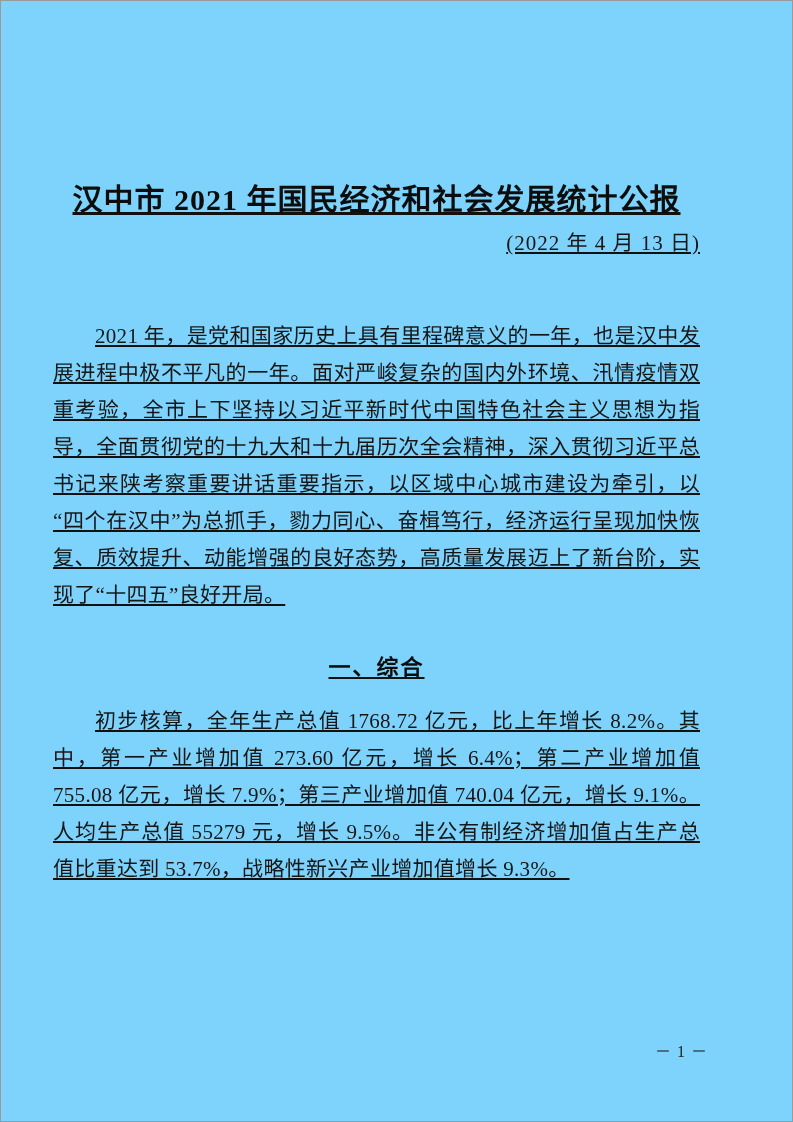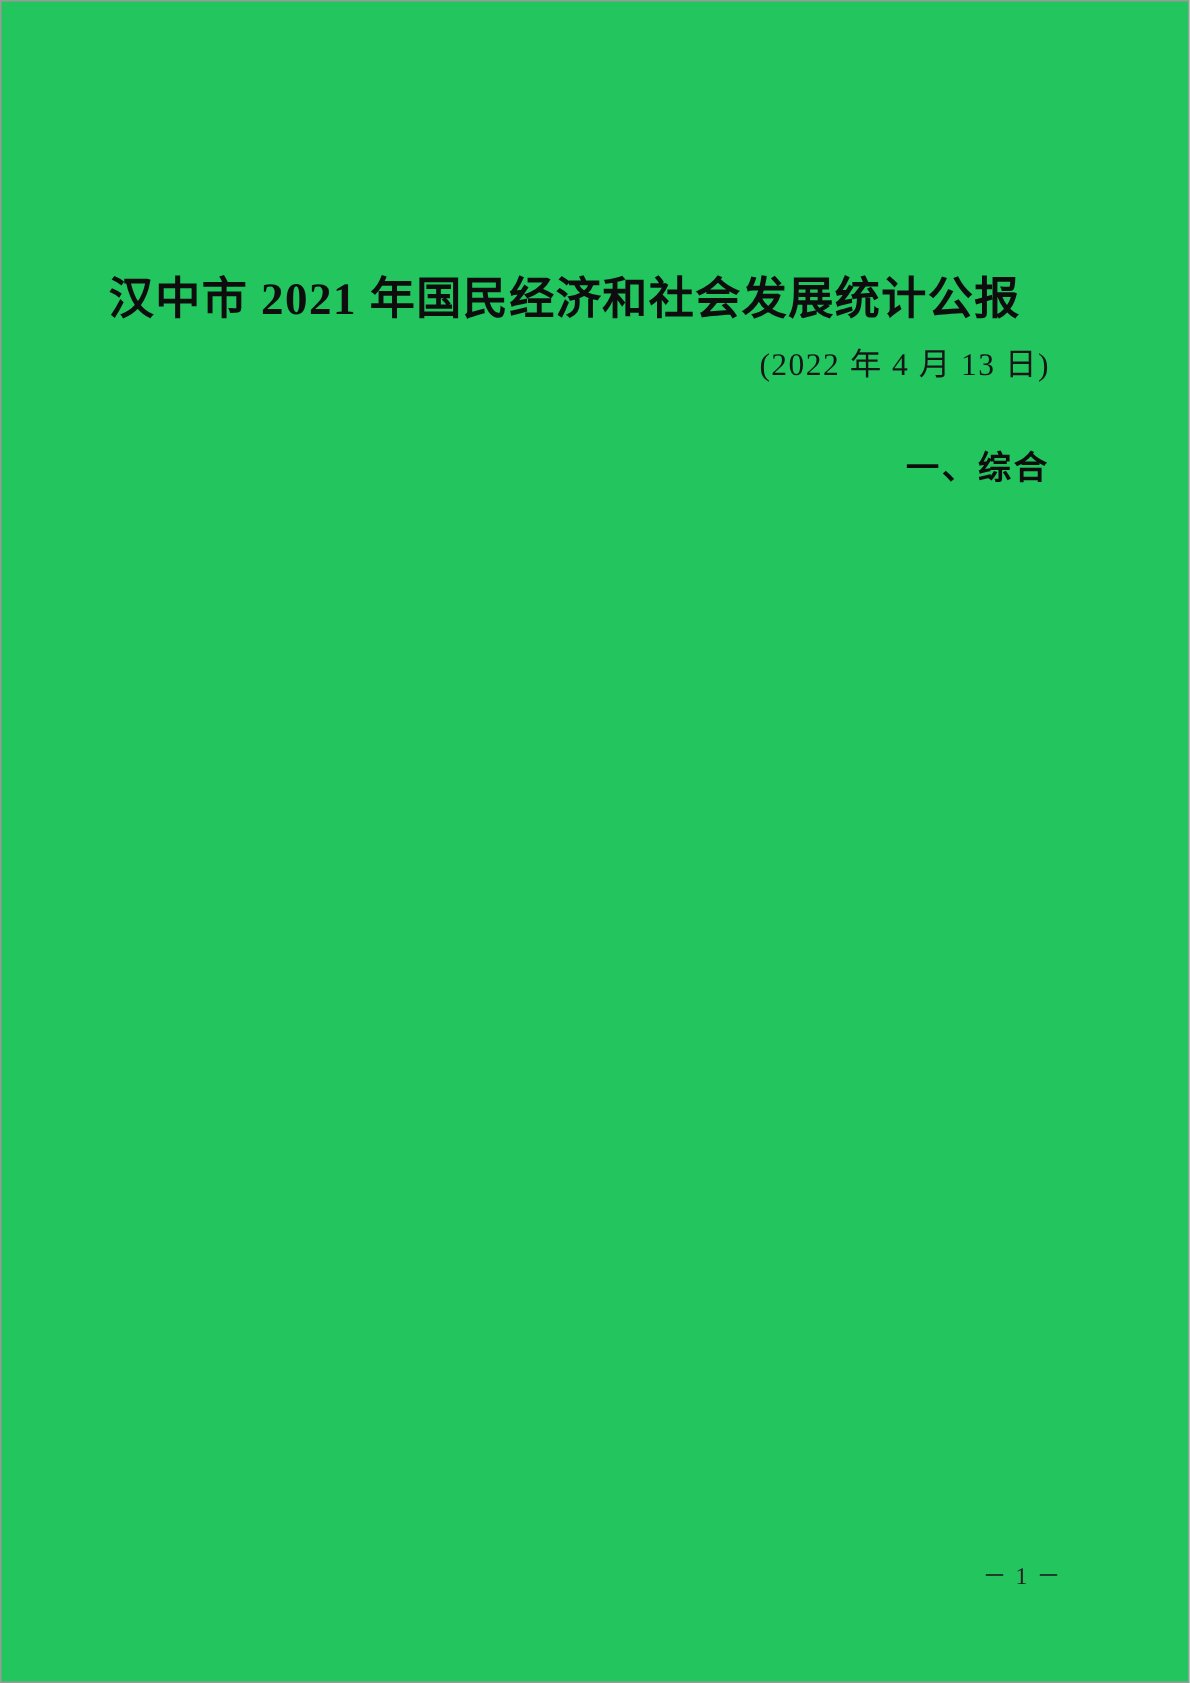--- a/index.html
+++ b/index.html
@@ -5,26 +5,27 @@
   html, body {
     margin: 0;
     padding: 0;
     background: #ffffff;
   }
   .page {
     position: relative;
     width: 793px;
     height: 1122px;
     box-sizing: border-box;
-    background: #22c55e;
+    background: #7dd3fc;
     border: 1px solid #9a9a9a;
     padding: 0 92px 0 52px;
     overflow: hidden;
     color: #111111;
     font-family: "Liberation Serif", serif;
+    text-decoration: underline;
   }
   .doc-title {
     margin: 179px 0 0 0;
     font-family: "Liberation Serif", serif;
     font-weight: bold;
     font-size: 30px;
     line-height: 40px;
     text-align: center;
     letter-spacing: 1px;
     color: #0d0d0d;
@@ -60,21 +61,21 @@
   }
   .section-para {
     margin-top: 19px;
   }
   .section-heading {
     margin: 38px 0 0 0;
     font-family: "Liberation Sans", sans-serif;
     font-weight: bold;
     font-size: 22px;
     line-height: 32px;
-    text-align: right;
+    text-align: center;
     letter-spacing: 2px;
     color: #0d0d0d;
   }
   .page-number {
     position: absolute;
     top: 1041px;
     right: 84px;
     font-size: 16px;
     line-height: 20px;
     letter-spacing: 1px;
@@ -85,19 +86,21 @@
 </head>
 <body>
 
 <div class="page">
 
   <h1 class="doc-title">汉中市 2021 年国民经济和社会发展统计公报</h1>
 
 
   <div class="date-line">(2022 年 4 月 13 日)</div>
 
+  <p class="body-para intro-para">2021 年，是党和国家历史上具有里程碑意义的一年，也是汉中发展进程中极不平凡的一年。面对严峻复杂的国内外环境、汛情疫情双重考验，全市上下坚持以习近平新时代中国特色社会主义思想为指导，全面贯彻党的十九大和十九届历次全会精神，深入贯彻习近平总书记来陕考察重要讲话重要指示，以区域中心城市建设为牵引，以“四个在汉中”为总抓手，勠力同心、奋楫笃行，经济运行呈现加快恢复、质效提升、动能增强的良好态势，高质量发展迈上了新台阶，实现了“十四五”良好开局。</p>
 
   <h2 class="section-heading">一、综合</h2>
 
+  <p class="body-para section-para">初步核算，全年生产总值 1768.72 亿元，比上年增长 8.2%。其中，第一产业增加值 273.60 亿元，增长 6.4%；第二产业增加值 755.08 亿元，增长 7.9%；第三产业增加值 740.04 亿元，增长 9.1%。人均生产总值 55279 元，增长 9.5%。非公有制经济增加值占生产总值比重达到 53.7%，战略性新兴产业增加值增长 9.3%。</p>
 
   <div class="page-number">－ 1 －</div>
 
 </div>
 
 </body></html>

